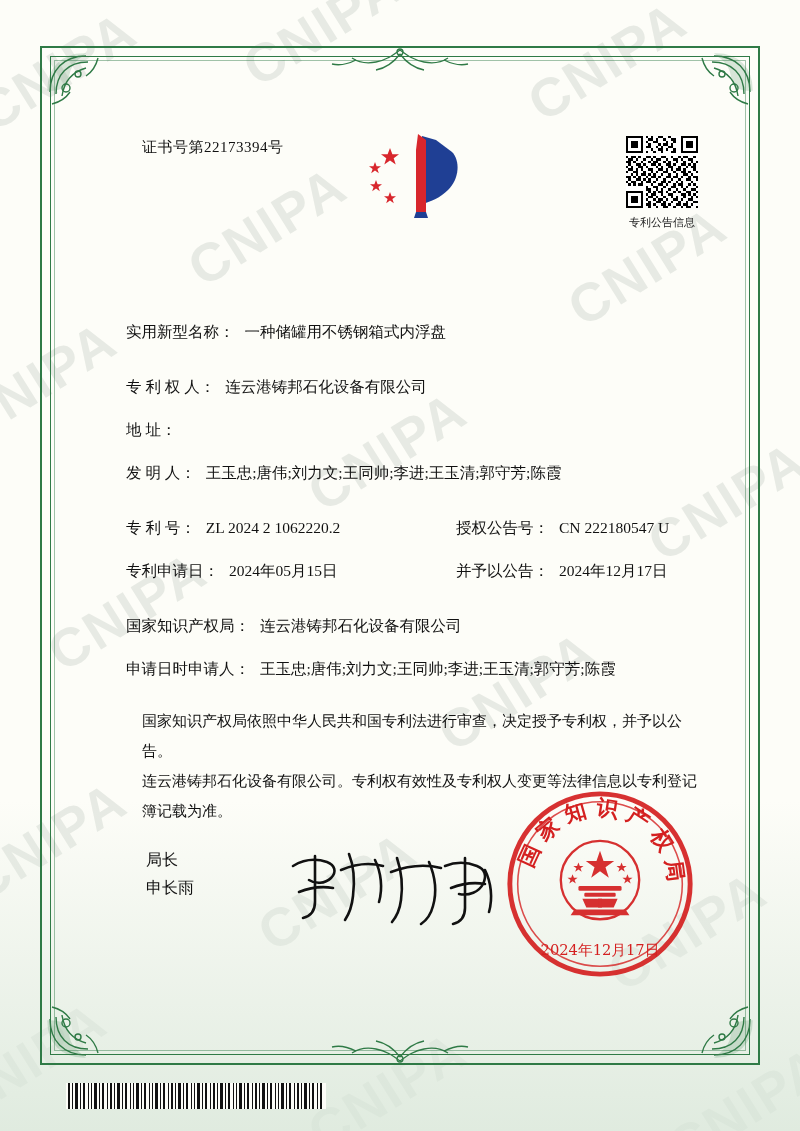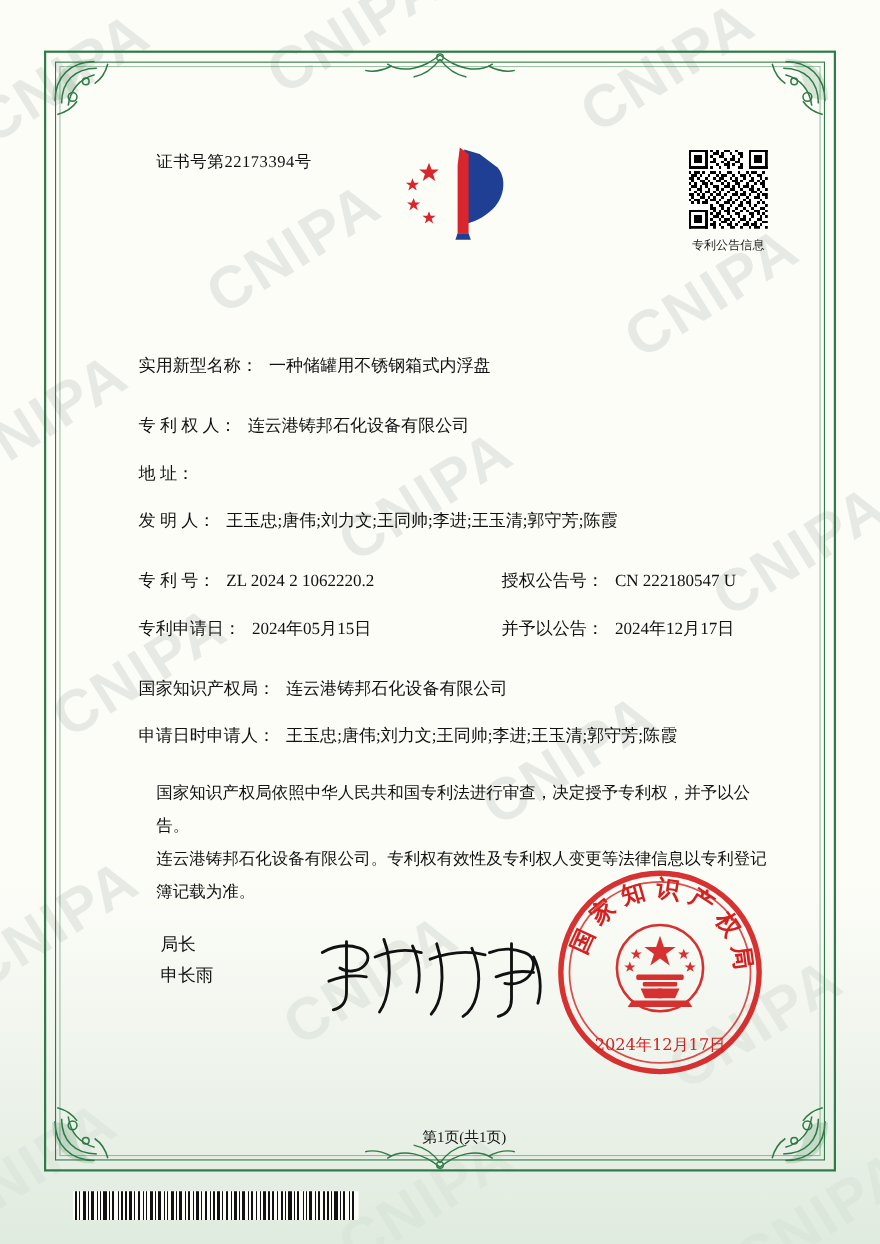--- a/index.html
+++ b/index.html
@@ -722,21 +722,20 @@
           <path id="sealArc" d="M 100 100 m -70,0 a 70,70 0 1,1 140,0" transform="rotate(0 100 100)"></path>
         </defs>
         <text font-family="'DejaVu Serif','Liberation Serif',serif" font-size="22" font-weight="700" fill="#d42020" letter-spacing="8">
           <textPath href="#sealArc" startOffset="7%">国家知识产权局</textPath>
         </text>
 
         <text x="100" y="172" text-anchor="middle" font-family="'DejaVu Serif','Liberation Serif',serif" font-size="15" fill="#d42020">2024年12月17日</text>
       </svg>
     </div>
 
-    <div class="page-num">第1页(共1页)</div>
   </div>
 
   <div class="barcode">
     <svg viewBox="0 0 260 26" shape-rendering="crispEdges">
       <rect width="260" height="26" fill="#fdfdf8"></rect>
       <g fill="#111">
         <rect x="2" y="0" width="2" height="26"></rect>
           <rect x="6" y="0" width="1" height="26"></rect>
         <rect x="9" y="0" width="3" height="26"></rect>
           <rect x="14" y="0" width="1" height="26"></rect>

